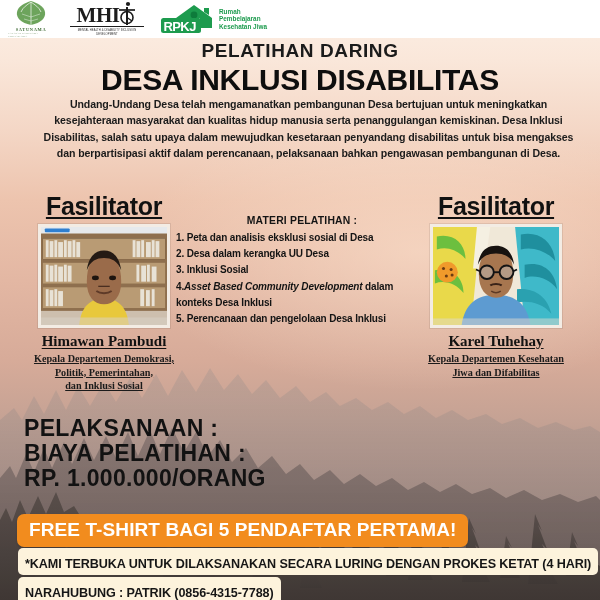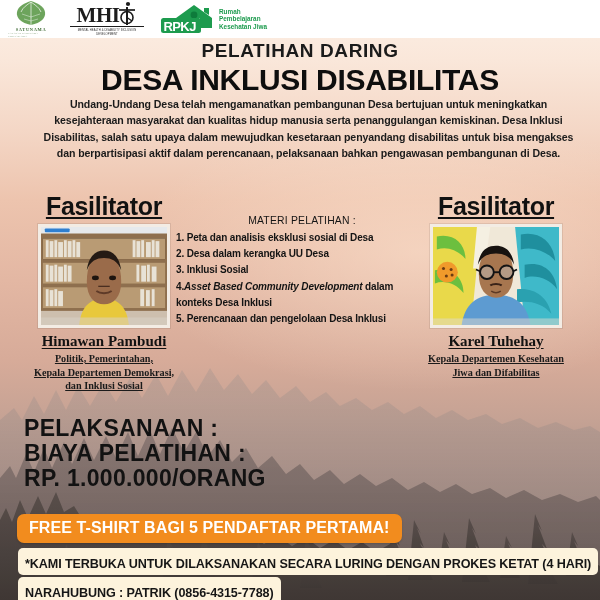--- a/index.html
+++ b/index.html
@@ -112,39 +112,39 @@
     text-decoration:underline;text-underline-offset:1px;
   }
   .fac-role span{display:block;}
 
   
   .materi{
     position:absolute;left:176px;top:214px;width:252px;
     color:#141414;
   }
   .materi-title{
-    text-align:center;font-size:10.4px;font-weight:normal;letter-spacing:.2px;
+    text-align:center;font-size:10.4px;font-weight:bold;letter-spacing:.2px;
     line-height:14px;
   }
   .materi ol{list-style:none;margin:2px 0 0;padding:0;}
   .materi li{
     font-size:10px;font-weight:bold;line-height:16.2px;letter-spacing:-.15px;
   }
   .materi li em{font-style:italic;}
 
   
   .info{position:absolute;left:24px;top:416px;color:#121212;}
   .info-line{
     font-size:23px;font-weight:bold;letter-spacing:.3px;line-height:25px;
   }
 
   .ribbon{
     position:absolute;left:17px;top:514px;
     background:#f28c1e;color:#fff;
-    font-size:16px;font-weight:bold;letter-spacing:.1px;
+    font-size:19px;font-weight:bold;letter-spacing:.1px;
     padding:5px 12px 6px;border-radius:7px;
     box-shadow:0 1px 2px rgba(0,0,0,.15);
     white-space:nowrap;
   }
 
   .note{
     position:absolute;left:18px;top:548px;
   }
   .note-line{
     display:table;background:#fdf3dc;color:#161616;
@@ -309,22 +309,22 @@
           <ellipse cx="57" cy="54" rx="3.6" ry="2.4" fill="#1d140f"></ellipse>
           <ellipse cx="75" cy="54" rx="3.6" ry="2.4" fill="#1d140f"></ellipse>
           <path d="M58 68 C62 71 70 71 74 68" stroke="#5e3a28" stroke-width="2" fill="none"></path>
           <path d="M60 63 L72 63" stroke="#4a2e20" stroke-width="1.4"></path>
           <rect x="0" y="96" width="132" height="8" fill="#d9d2c6" opacity="0.55"></rect>
         </svg>
       </div>
     </div>
     <div class="fac-name">Himawan Pambudi</div>
     <div class="fac-role">
+      <span>Kepala Departemen Demokrasi,</span>
       <span>Politik, Pemerintahan,</span>
-      <span>Kepala Departemen Demokrasi,</span>
       <span>dan Inklusi Sosial</span>
     </div>
   </div>
 
   <div class="fac fac-right">
     <div class="fac-title">Fasilitator</div>
     <div class="photo">
       <div class="photo-inner">
         <svg viewBox="0 0 132 104" preserveAspectRatio="none">
           <rect width="132" height="104" fill="#f0e8d8"></rect>

